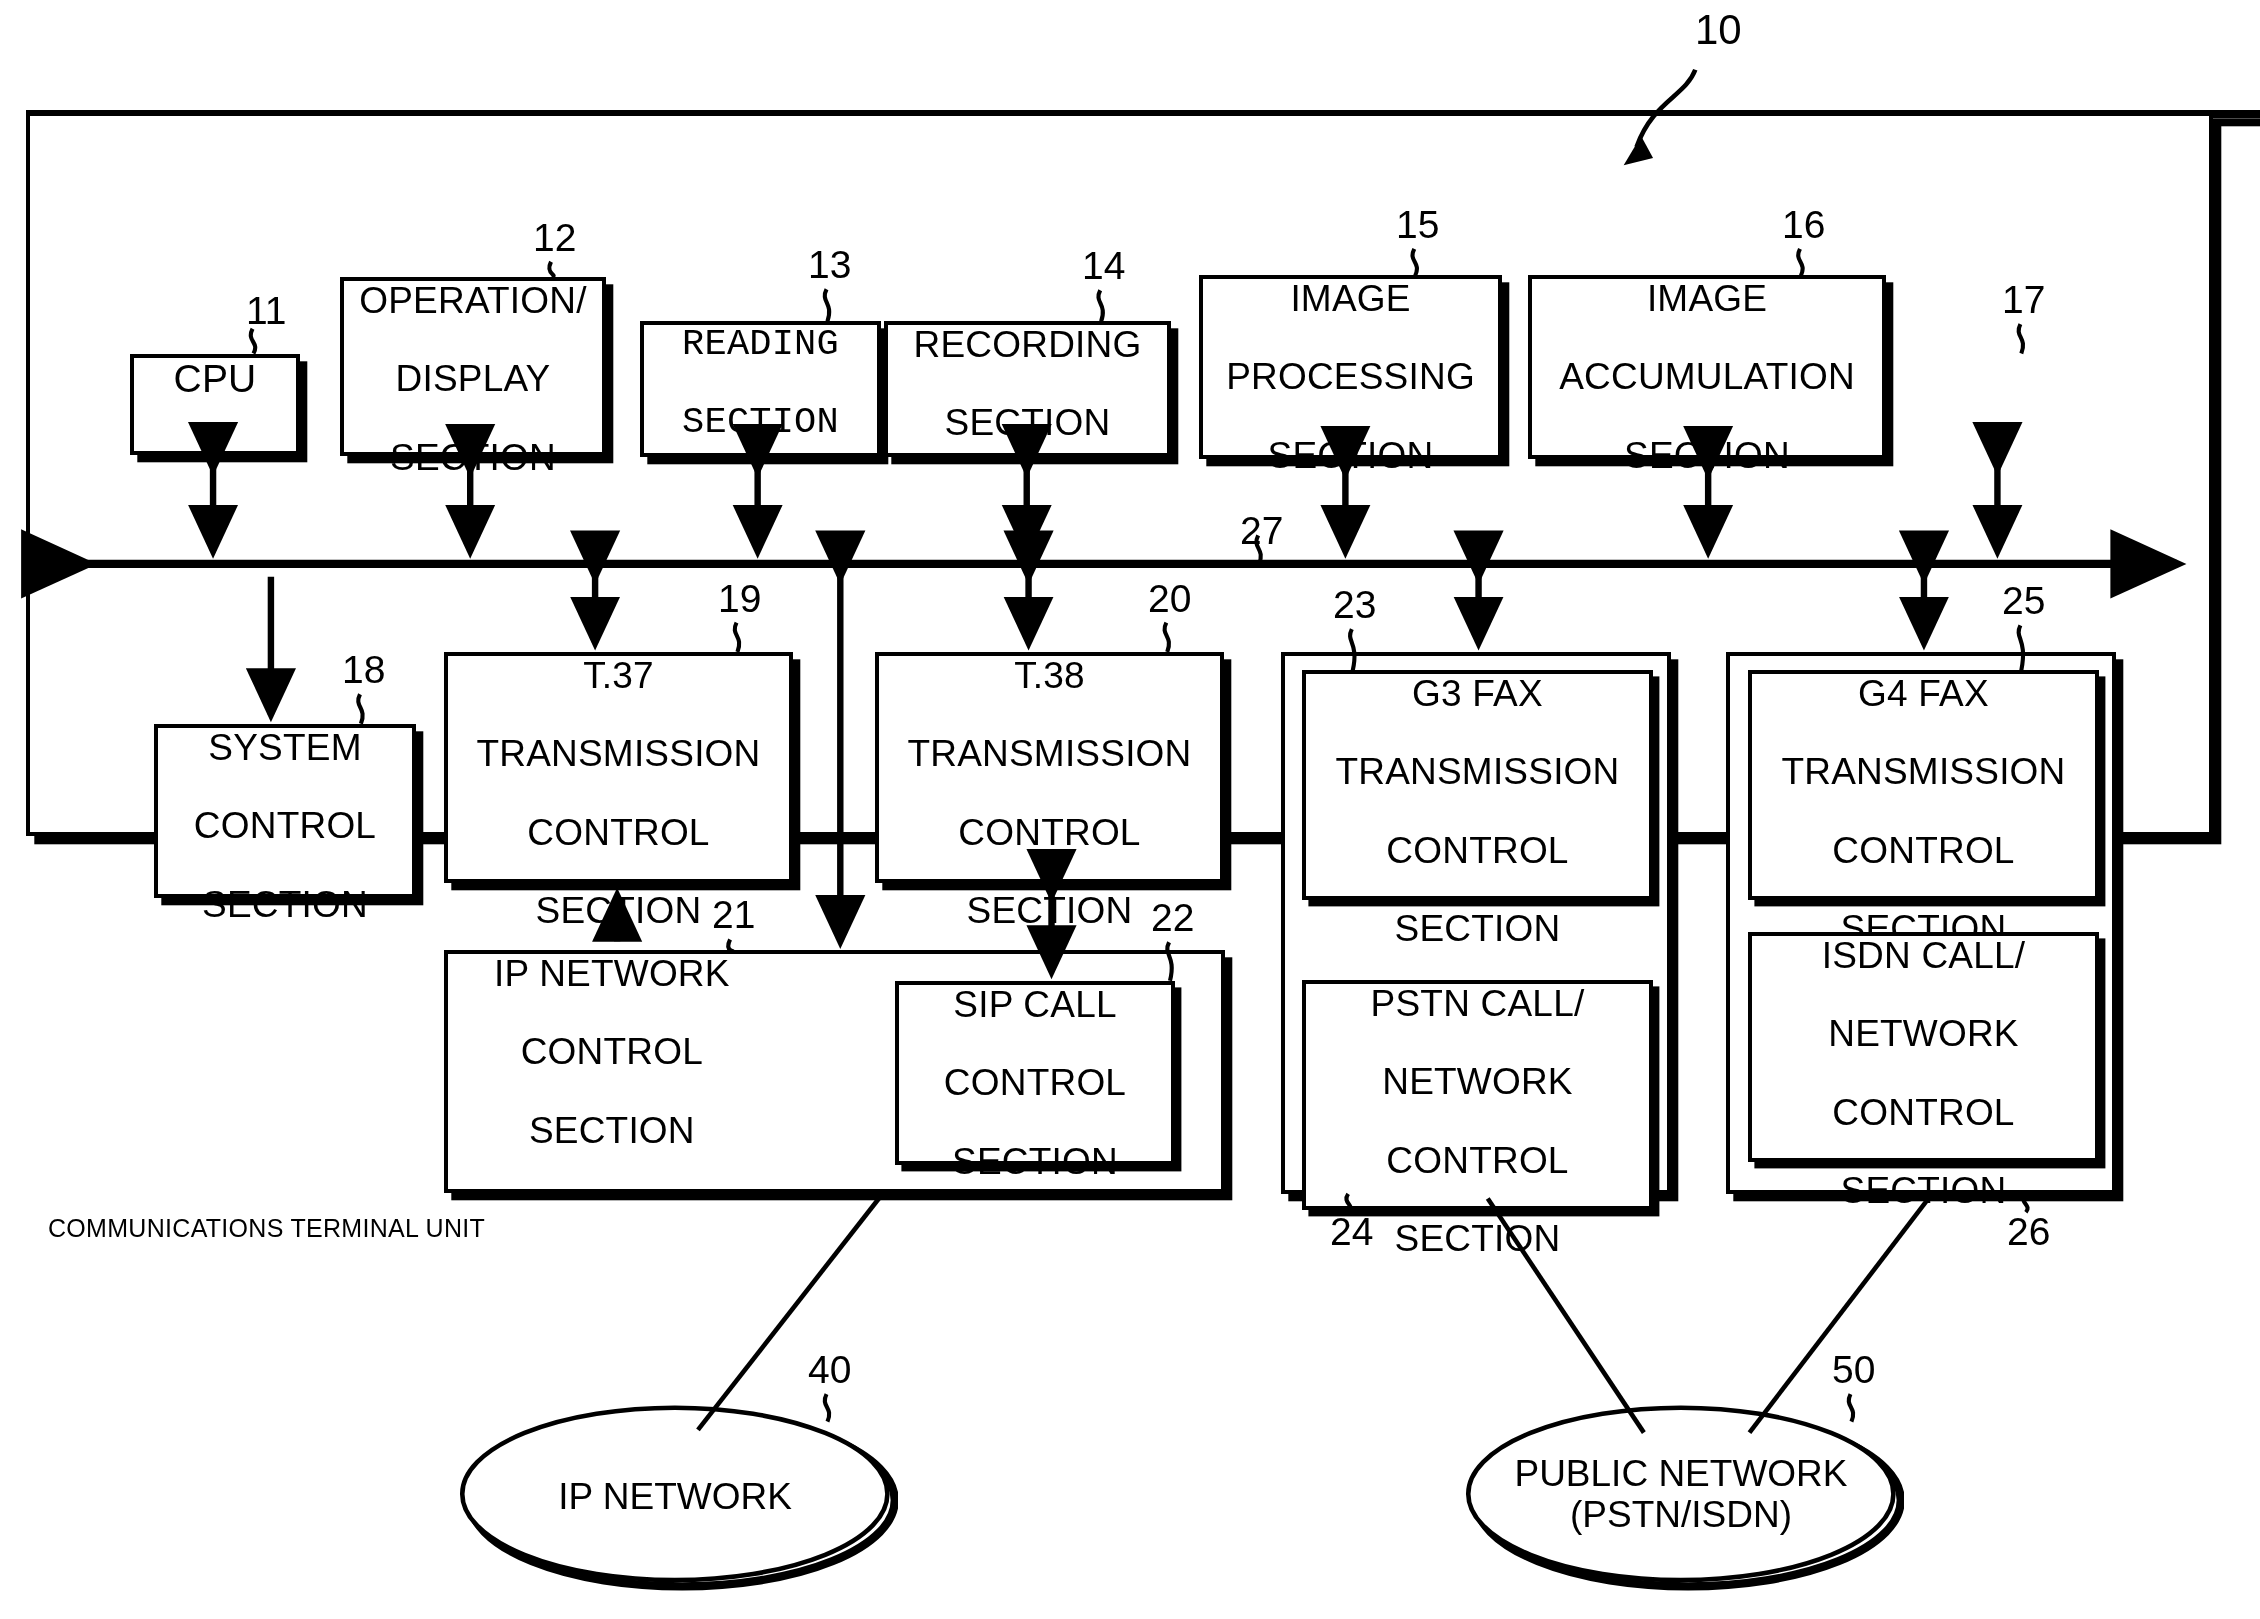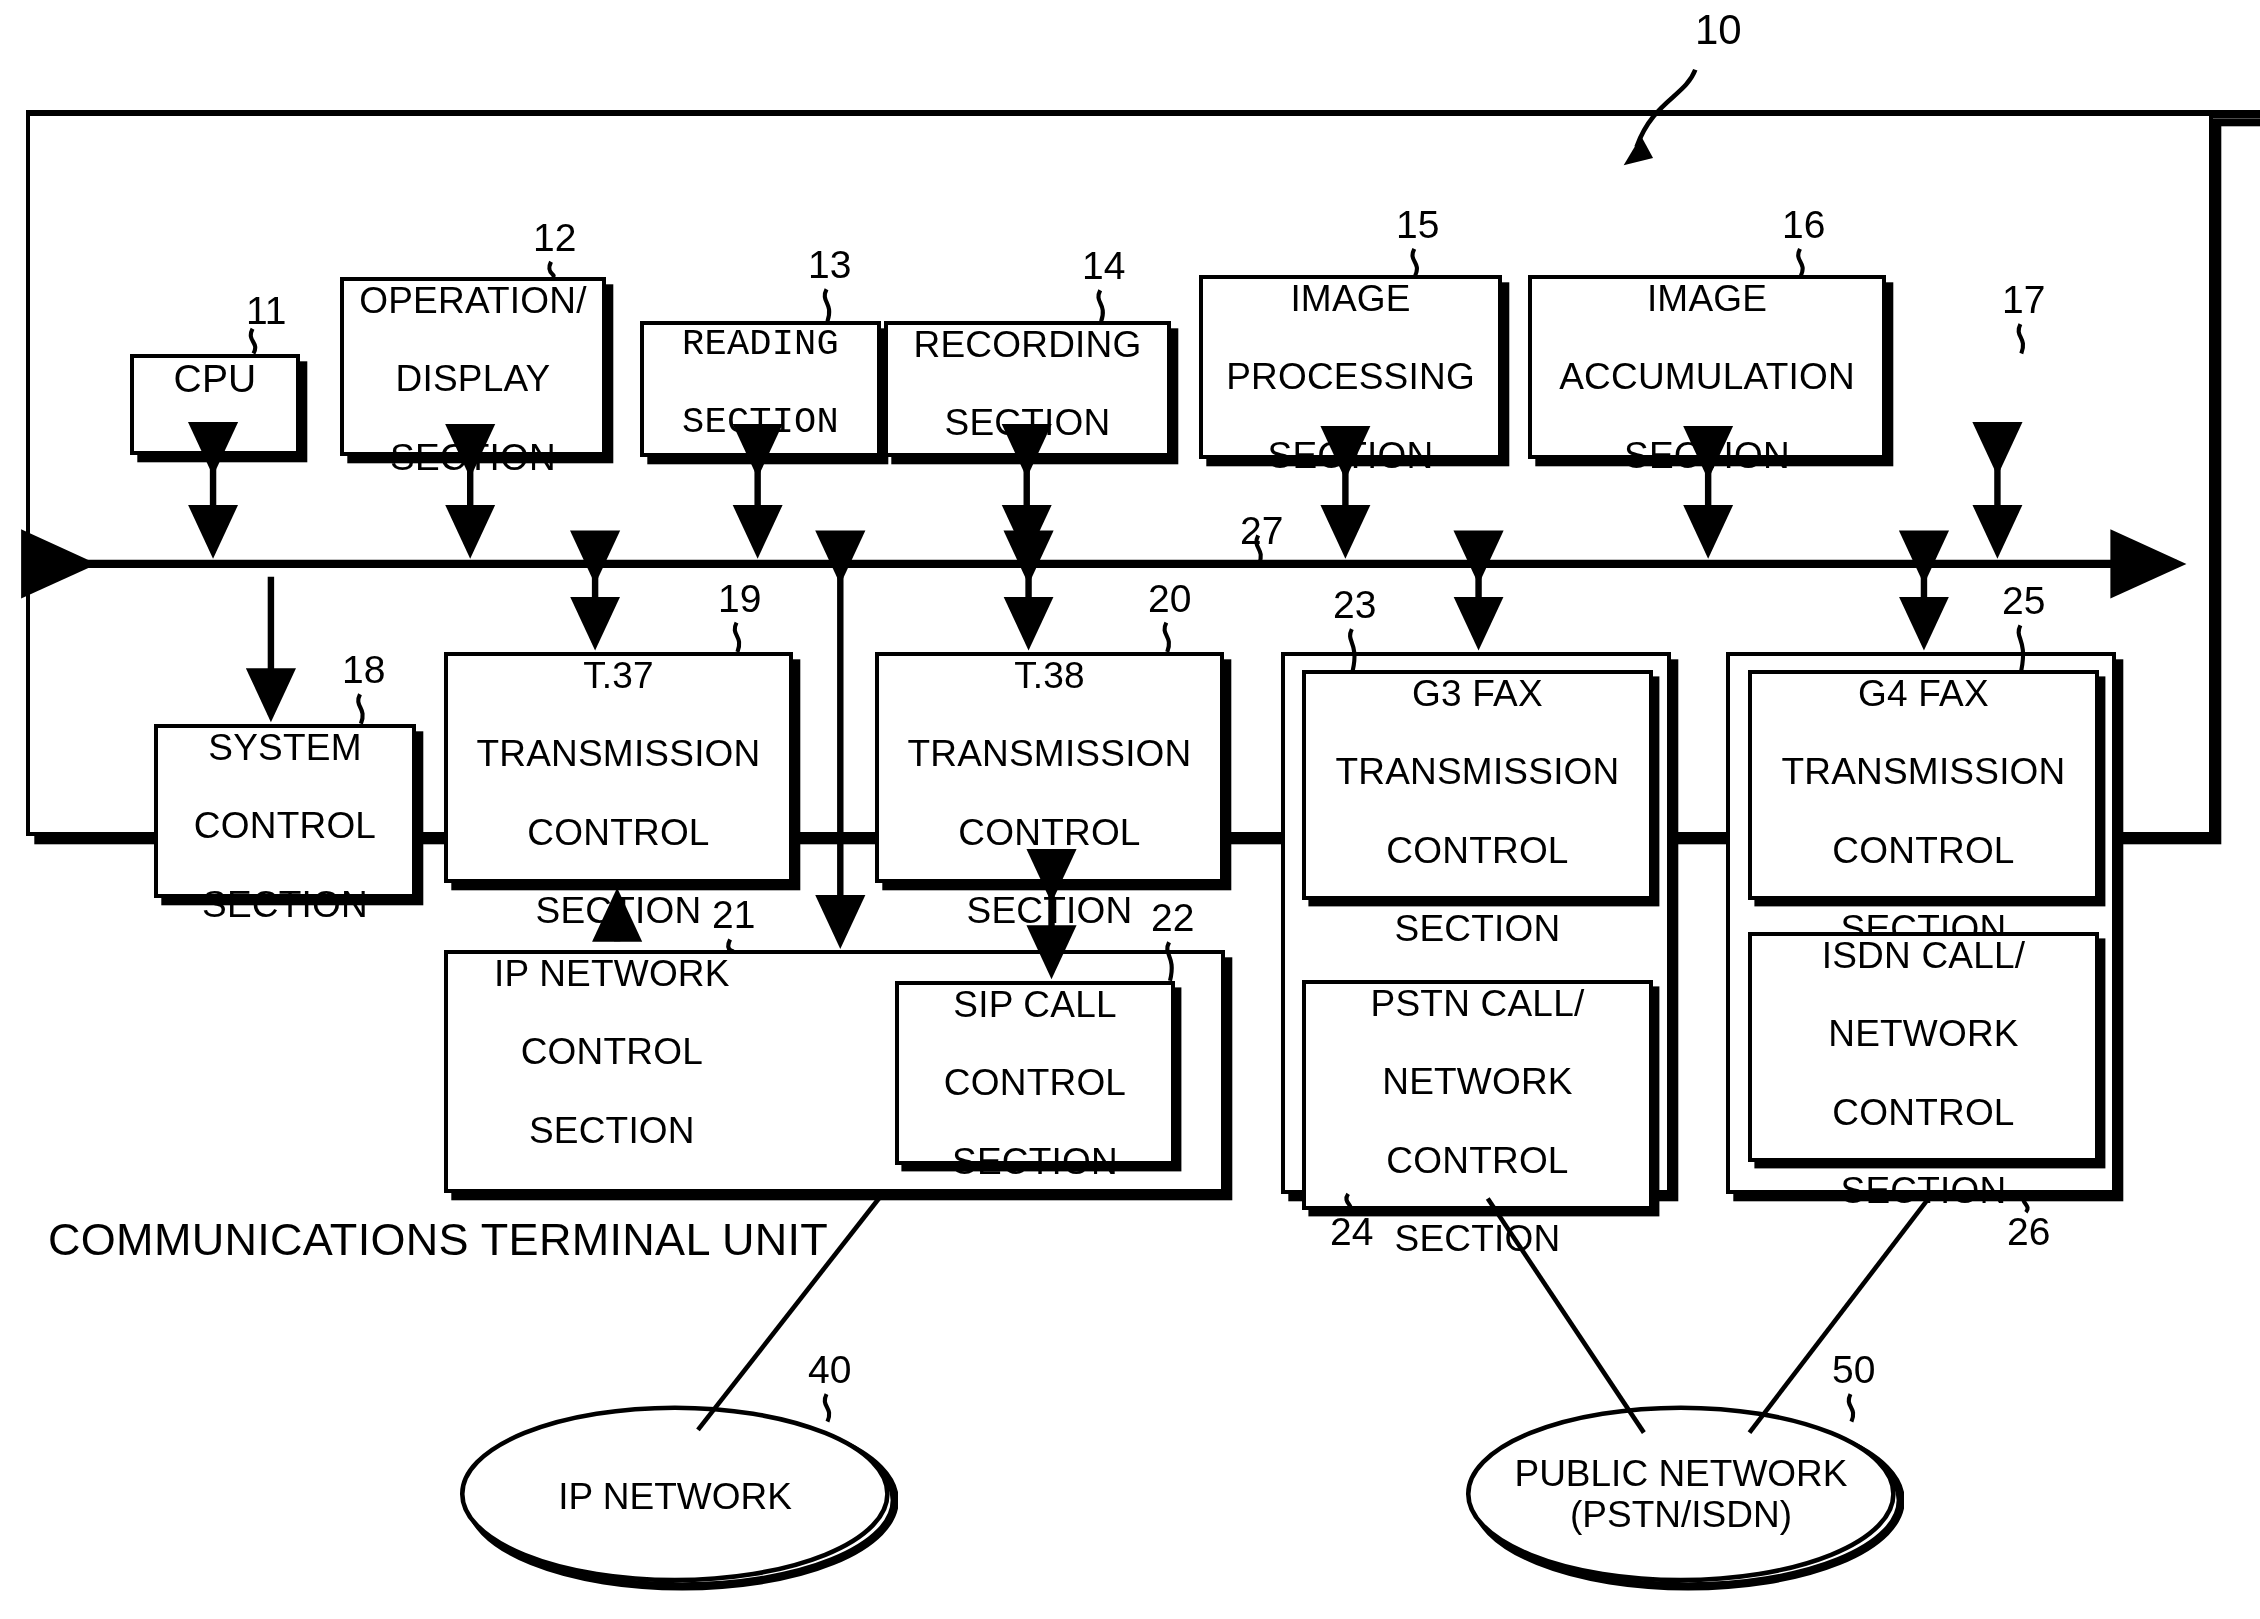--- a/index.html
+++ b/index.html
@@ -50,21 +50,21 @@
   
   .ref {
     font-size: 39px;
     line-height: 1;
     white-space: nowrap;
   }
   .ref-big { font-size: 42px; }
 
   
   .unit-label {
-    font-size: 45px;
+    font-size: 25px;
     white-space: nowrap;
     letter-spacing: 0.3px;
   }
   .ellipse-text {
     position: absolute;
     left: 0;
     width: 100%;
     text-align: center;
     font-size: 37px;
     line-height: 1.12;

